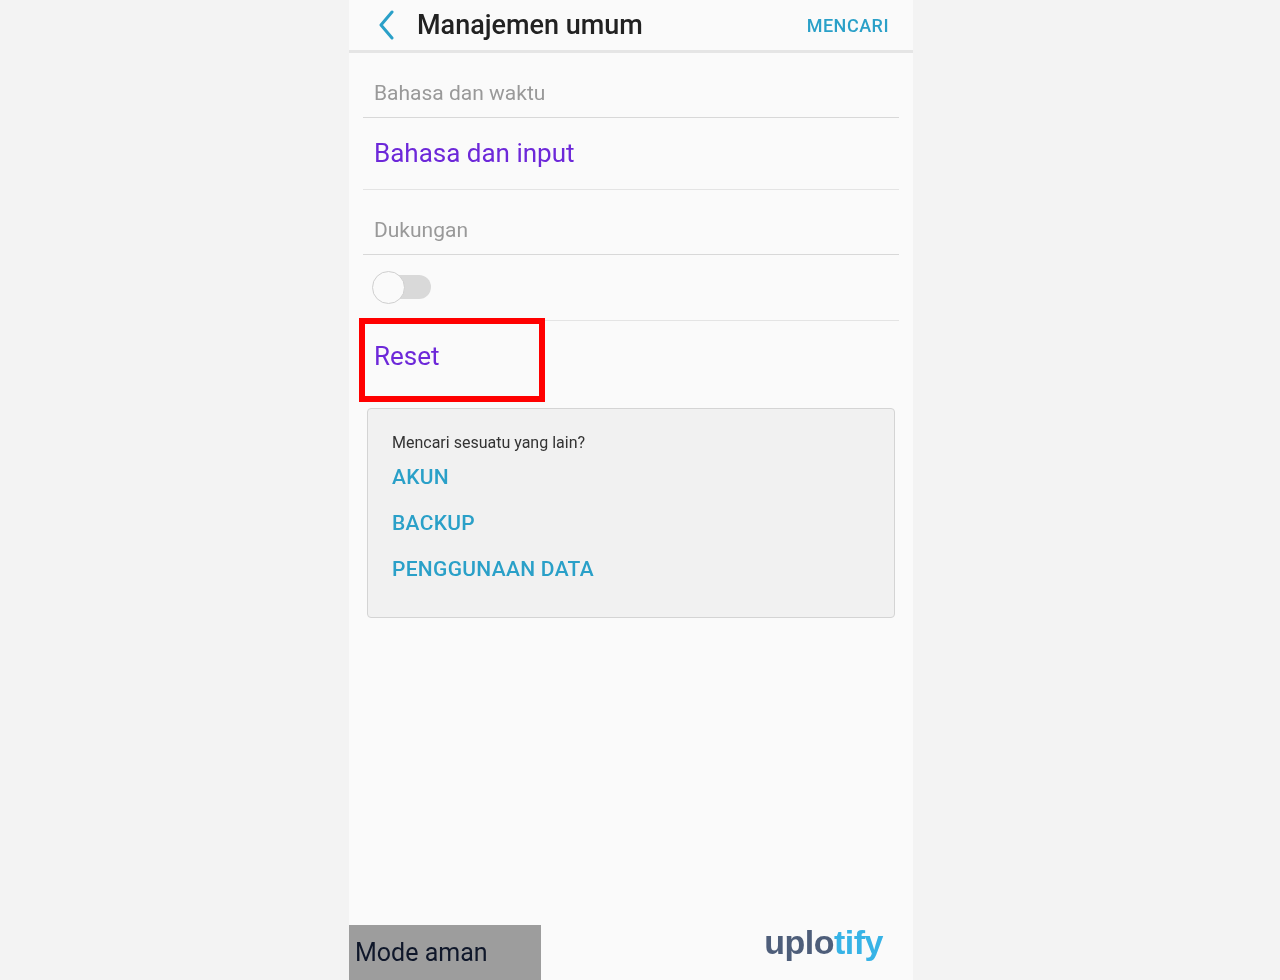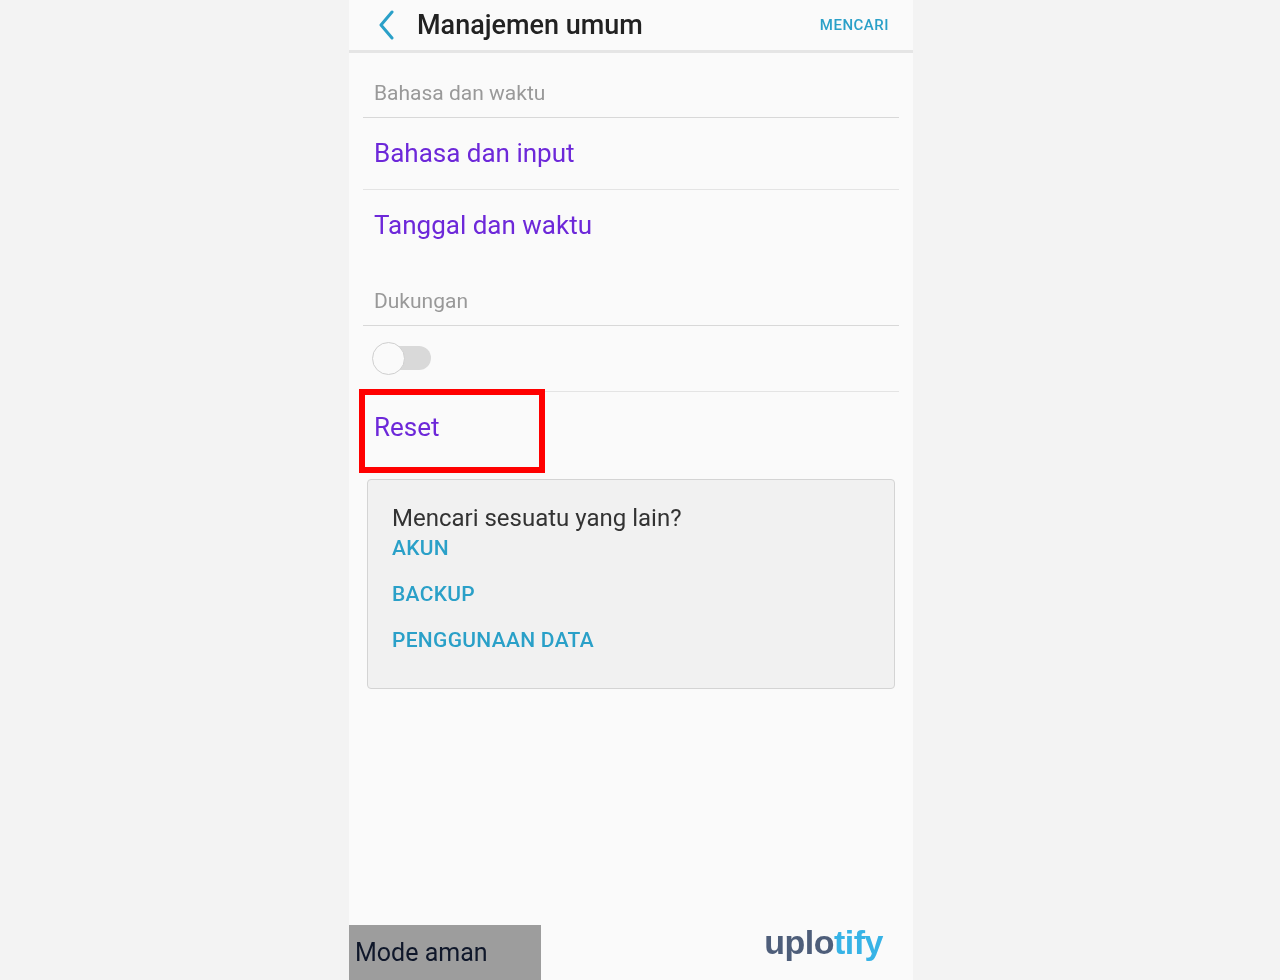--- a/index.html
+++ b/index.html
@@ -37,21 +37,21 @@
     margin-right: 10px;
   }
   .back-icon svg { width: 18px; height: 30px; }
   .header-title {
     flex: 1;
     font-size: 27px;
     font-weight: 500;
     color: #222;
   }
   .header-search {
-    font-size: 15px;
+    font-size: 18px;
     font-weight: 500;
     letter-spacing: 0.5px;
     color: #2aa0c8;
     cursor: pointer;
   }
   
   .section-label {
     padding: 28px 25px 12px 25px;
     font-size: 21px;
     color: #999;
@@ -112,23 +112,23 @@
   }
   
   .card {
     margin: 16px 18px 0 18px;
     background: #f1f1f1;
     border: 1px solid #d4d4d4;
     border-radius: 4px;
     padding: 24px 24px 20px 24px;
   }
   .card-title {
-    font-size: 24px;
+    font-size: 16px;
     color: #333;
-    margin-bottom: 4px;
+    margin-bottom: 13px;
   }
   .card-link {
     display: block;
     font-size: 21px;
     font-weight: 500;
     color: #2aa0c8;
     letter-spacing: 0.3px;
     margin-bottom: 22px;
     cursor: pointer;
   }
@@ -176,23 +176,20 @@
   </div>
 
   <div class="section-label">Bahasa dan waktu</div>
   <div class="divider-heavy"></div>
 
   <div class="row">
     <div class="row-text">Bahasa dan input</div>
   </div>
   <div class="divider-light"></div>
 
-  <div class="row">
-    <div class="row-text">Tanggal dan waktu</div>
-  </div>
 
   <div class="section-label">Dukungan</div>
   <div class="divider-heavy"></div>
 
   <div class="row">
     <div class="toggle"></div>
   </div>
   <div class="divider-light"></div>
 
   <div class="row row-highlighted">

